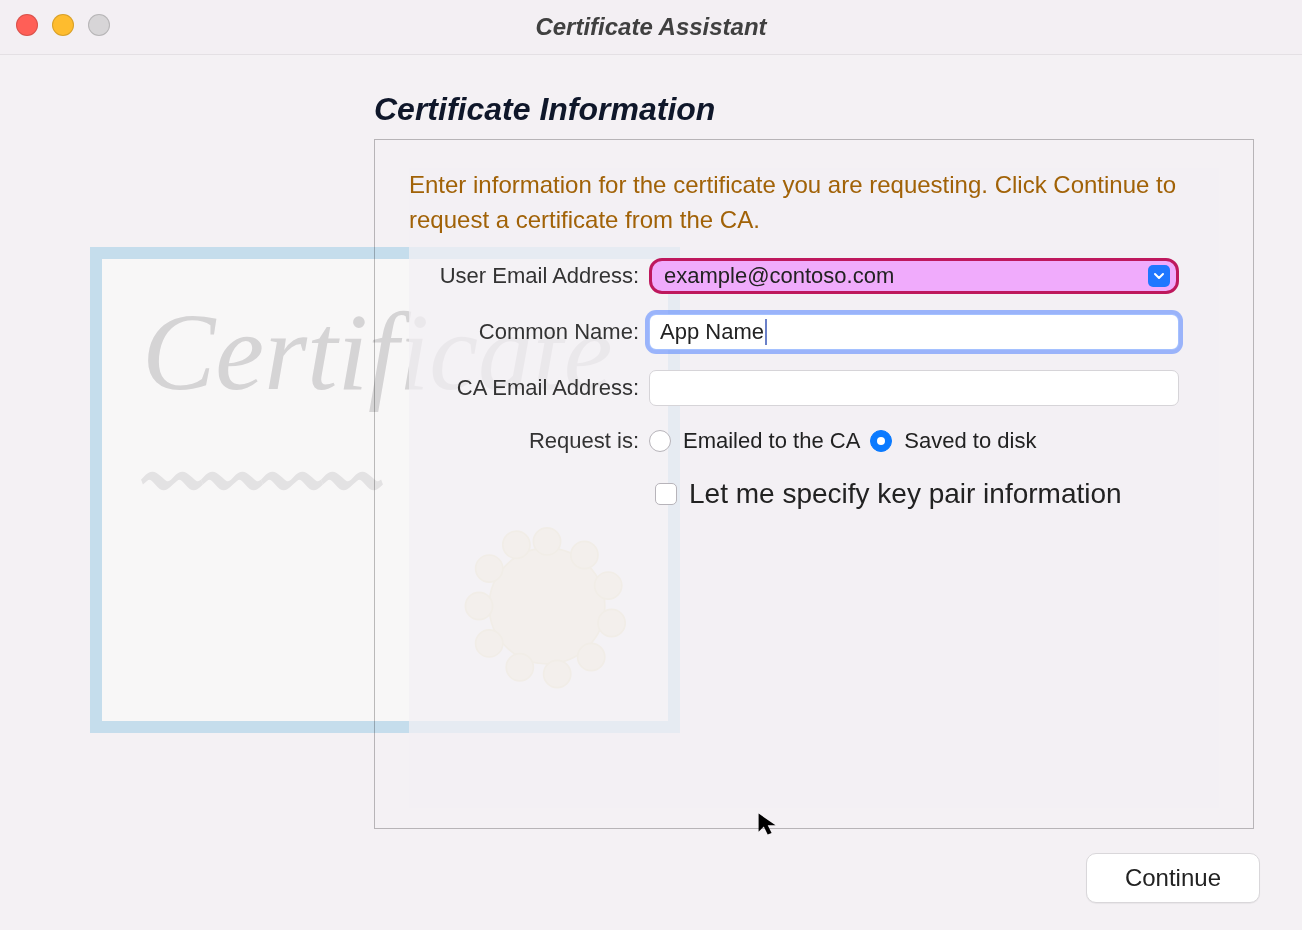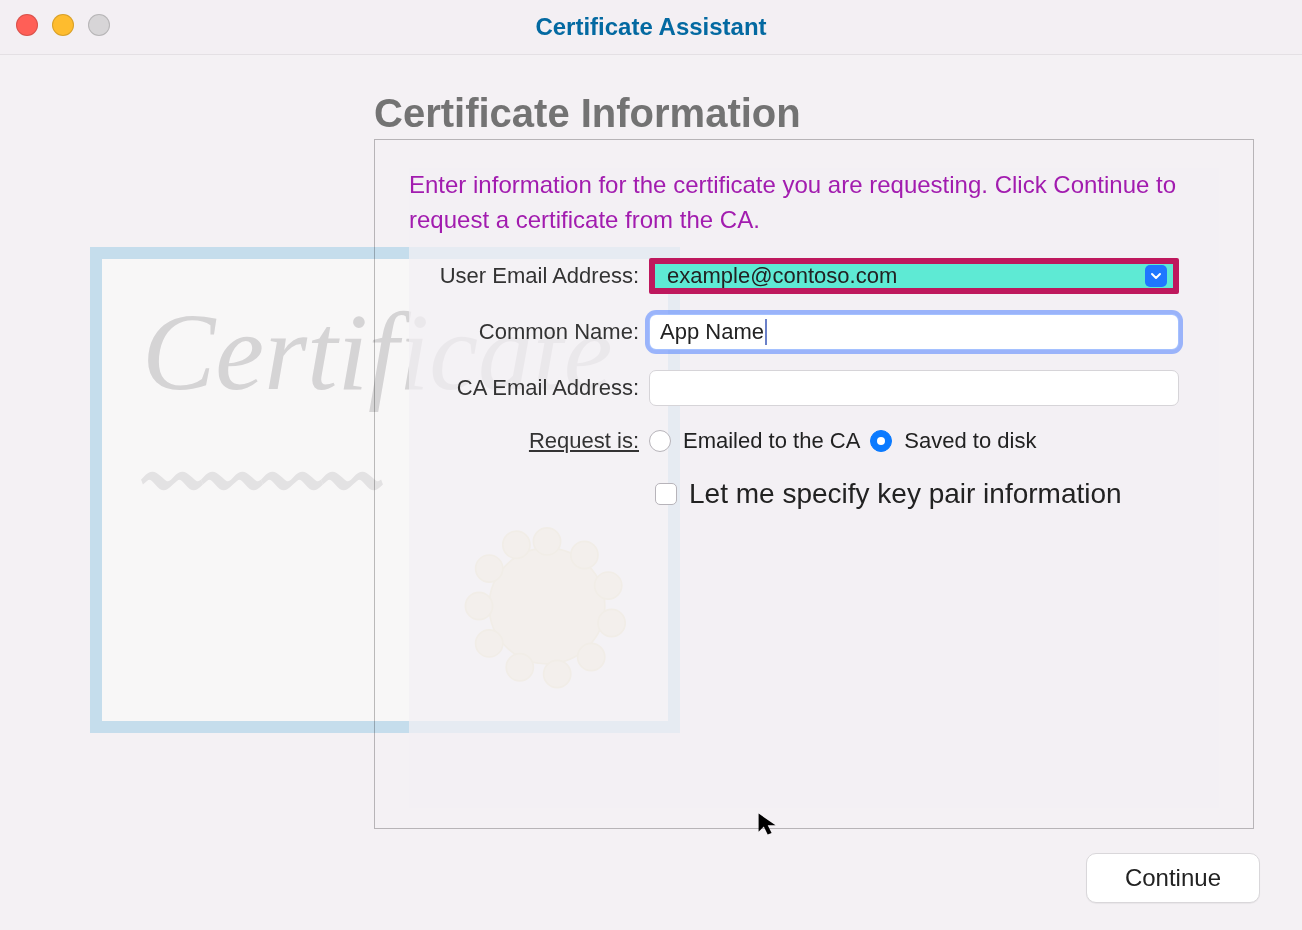--- a/index.html
+++ b/index.html
@@ -35,38 +35,40 @@
     height: 22px;
     border-radius: 50%;
     box-shadow: inset 0 0 0 1px rgba(0,0,0,0.15);
   }
   .light.red    { background: #ff5f57; }
   .light.yellow { background: #febc2e; }
   .light.grey   { background: #d7d5d7; }
   .window-title {
     font-size: 24px;
     font-weight: 700;
-    color: #0369a1;
+    color: #404040;
+    font-style: italic;
   }
 
   
   .content {
     position: relative;
     width: 100%;
     height: calc(100% - 54px);
     box-sizing: border-box;
   }
 
   .section-title {
     position: absolute;
     left: 374px;
     top: 36px;
-    font-size: 40px;
+    font-size: 32px;
     font-weight: 700;
-    color: #737373;
+    color: #0f172a;
+    font-style: italic;
   }
 
   
   .cert-bg {
     position: absolute;
     left: 90px;
     top: 192px;
     width: 590px;
     height: 486px;
     background: #fdfdfb;
@@ -117,21 +119,21 @@
     padding: 28px 34px 20px 34px;
     z-index: 1;
   }
   .panel-inner {
     background: rgba(243,240,244,0.72);
     width: 100%;
     height: 100%;
   }
   .instructions {
     font-size: 24px;
-    color: #a21caf;
+    color: #a16207;
     line-height: 1.45;
     margin-bottom: 10px;
   }
 
   .form-row {
     display: flex;
     align-items: center;
     margin-bottom: 18px;
     margin-top: 20px;
   }
@@ -145,23 +147,23 @@
   }
   .form-row .control {
     flex: 1;
   }
 
   
   .combo {
     position: relative;
     width: 530px;
     height: 36px;
-    background: #5eead4;
-    border: 6px solid #be185d;
-    border-radius: 2px;
+    background: #f0abfc;
+    border: 3px solid #be185d;
+    border-radius: 13px;
     display: flex;
     align-items: center;
     padding: 0 40px 0 10px;
     box-sizing: border-box;
   }
   .combo input {
     border: none;
     outline: none;
     width: 100%;
     font-size: 22px;
@@ -348,21 +350,21 @@
     <div class="form-row">
       <div class="label">CA Email Address:</div>
       <div class="control">
         <div class="text-input">
           <input type="text" value="" style="">
         </div>
       </div>
     </div>
 
     <div class="form-row align-top">
-      <div class="label" style="padding-top:2px;text-decoration:underline;">Request is:</div>
+      <div class="label" style="padding-top:2px;">Request is:</div>
       <div class="control">
         <div class="radio-group">
           <div class="radio-item">
             <div class="radio"></div>
             <span>Emailed to the CA</span>
           </div>
           <div class="radio-item">
             <div class="radio checked"></div>
             <span>Saved to disk</span>
           </div>

